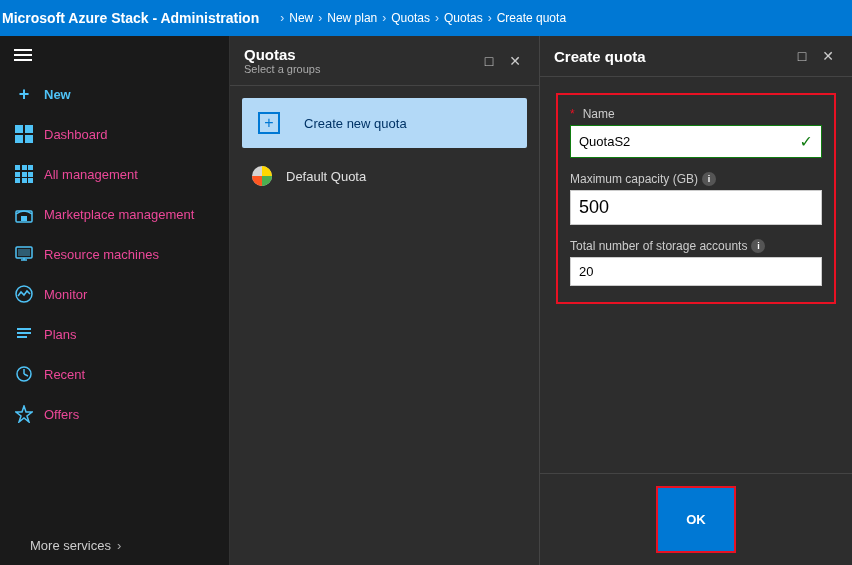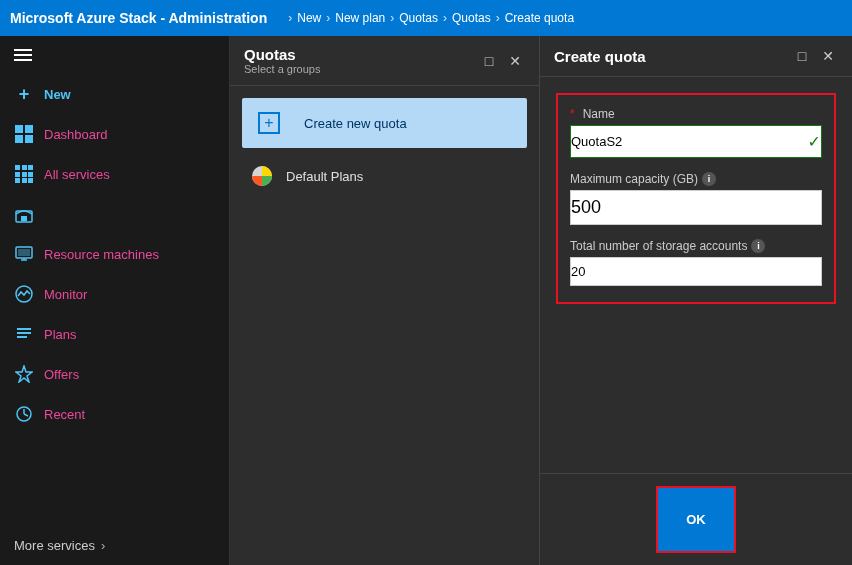--- a/index.html
+++ b/index.html
@@ -12,21 +12,21 @@
       display: flex;
       flex-direction: column;
     }
 
     
     .top-bar {
       background: #0078d4;
       height: 36px;
       display: flex;
       align-items: center;
-      padding: 0 10px;
+      padding: 0 2px;
       flex-shrink: 0;
     }
     .top-bar-title {
       color: #fff;
       font-size: 14px;
       font-weight: 600;
     }
     .breadcrumb {
       display: flex;
       align-items: center;
@@ -97,20 +97,21 @@
     }
 
     .sidebar-bottom {
       margin-top: auto;
       padding: 12px 14px;
       display: flex;
       align-items: center;
       color: #ccc;
       font-size: 13px;
       cursor: pointer;
+      margin-left: 16px;
     }
 
     
     .content-area {
       flex: 1;
       display: flex;
       background: #2d2d2d;
       overflow: hidden;
     }
 
@@ -250,21 +251,21 @@
       gap: 4px;
     }
     .form-label .required {
       color: #e81123;
       margin-right: 4px;
     }
     .form-input {
       width: 100%;
       background: #fff;
       border: 1px solid #ccc;
-      padding: 6px 0;
+      padding: 6px 8px;
       font-size: 13px;
       color: #333;
       outline: none;
       display: flex;
       align-items: center;
       justify-content: flex-start;
     }
     .form-input.valid {
       border-color: #107c10;
     }
@@ -355,32 +356,33 @@
           <rect x="7" y="0" width="5" height="5" fill="#4fc3f7"></rect>
           <rect x="13" y="0" width="5" height="5" fill="#4fc3f7"></rect>
           <rect x="0" y="7" width="5" height="5" fill="#4fc3f7"></rect>
           <rect x="7" y="7" width="5" height="5" fill="#4fc3f7"></rect>
           <rect x="13" y="7" width="5" height="5" fill="#4fc3f7"></rect>
           <rect x="0" y="13" width="5" height="5" fill="#4fc3f7"></rect>
           <rect x="7" y="13" width="5" height="5" fill="#4fc3f7"></rect>
           <rect x="13" y="13" width="5" height="5" fill="#4fc3f7"></rect>
         </svg>
       </span>
-      <span>All services</span>
+      <span>All management</span>
     </div>
 
 
     <div class="sidebar-item">
       <span class="icon">
         <svg width="18" height="18" viewBox="0 0 18 18">
           <rect x="1" y="6" width="16" height="11" rx="1" fill="none" stroke="#4fc3f7" stroke-width="1.5"></rect>
           <path d="M1 9 Q9 3 17 9" fill="none" stroke="#4fc3f7" stroke-width="1.5"></path>
           <rect x="6" y="11" width="6" height="5" fill="#4fc3f7"></rect>
         </svg>
       </span>
+      <span>Marketplace management</span>
     </div>
 
     <div class="sidebar-item">
       <span class="icon">
         <svg width="18" height="18" viewBox="0 0 18 18">
           <rect x="1" y="2" width="16" height="11" rx="1" fill="none" stroke="#4fc3f7" stroke-width="1.5"></rect>
           <rect x="3" y="4" width="12" height="7" fill="#4fc3f7" opacity="0.4"></rect>
           <line x1="6" y1="15" x2="12" y2="15" stroke="#4fc3f7" stroke-width="1.5"></line>
           <line x1="9" y1="13" x2="9" y2="15" stroke="#4fc3f7" stroke-width="1.5"></line>
         </svg>
@@ -405,35 +407,35 @@
           <line x1="2" y1="8" x2="16" y2="8" stroke="#4fc3f7" stroke-width="2"></line>
           <line x1="2" y1="12" x2="12" y2="12" stroke="#4fc3f7" stroke-width="2"></line>
         </svg>
       </span>
       <span>Plans</span>
     </div>
 
     <div class="sidebar-item">
       <span class="icon">
         <svg width="18" height="18" viewBox="0 0 18 18">
-          <polygon points="9,1 11,7 17,7 12,11 14,17 9,13 4,17 6,11 1,7 7,7" fill="none" stroke="#4fc3f7" stroke-width="1.5"></polygon>
-        </svg>
-      </span>
-      <span>Offers</span>
-    </div>
-
-    <div class="sidebar-item">
-      <span class="icon">
-        <svg width="18" height="18" viewBox="0 0 18 18">
           <circle cx="9" cy="9" r="7" fill="none" stroke="#4fc3f7" stroke-width="1.5"></circle>
           <line x1="9" y1="4" x2="9" y2="9" stroke="#4fc3f7" stroke-width="1.5"></line>
           <line x1="9" y1="9" x2="13" y2="11" stroke="#4fc3f7" stroke-width="1.5"></line>
         </svg>
       </span>
       <span>Recent</span>
+    </div>
+
+    <div class="sidebar-item">
+      <span class="icon">
+        <svg width="18" height="18" viewBox="0 0 18 18">
+          <polygon points="9,1 11,7 17,7 12,11 14,17 9,13 4,17 6,11 1,7 7,7" fill="none" stroke="#4fc3f7" stroke-width="1.5"></polygon>
+        </svg>
+      </span>
+      <span>Offers</span>
     </div>
 
     <div class="sidebar-bottom">
       <span style="margin-right:6px;">More services</span>
       <span style="color:#aaa;">›</span>
     </div>
   </div>
 
   <div class="content-area">
 
@@ -455,21 +457,21 @@
           <span>Create new quota</span>
         </button>
 
         <div class="quota-item">
           <svg class="quota-pie-icon" viewBox="0 0 24 24">
             <circle cx="12" cy="12" r="10" fill="#d4d4d4"></circle>
             <path d="M12 12 L12 2 A10 10 0 0 1 22 12 Z" fill="#ffd700"></path>
             <path d="M12 12 L22 12 A10 10 0 0 1 12 22 Z" fill="#4caf50"></path>
             <path d="M12 12 L12 22 A10 10 0 0 1 2 12 Z" fill="#ff5722"></path>
           </svg>
-          <span>Default Plans</span>
+          <span>Default Quota</span>
         </div>
       </div>
     </div>
 
     <div class="create-quota-panel">
       <div class="create-quota-header">
         <span class="create-quota-title">Create quota</span>
         <div class="panel-controls">
           <button class="panel-control-btn" title="Minimize">□</button>
           <button class="panel-control-btn" title="Close">✕</button>

